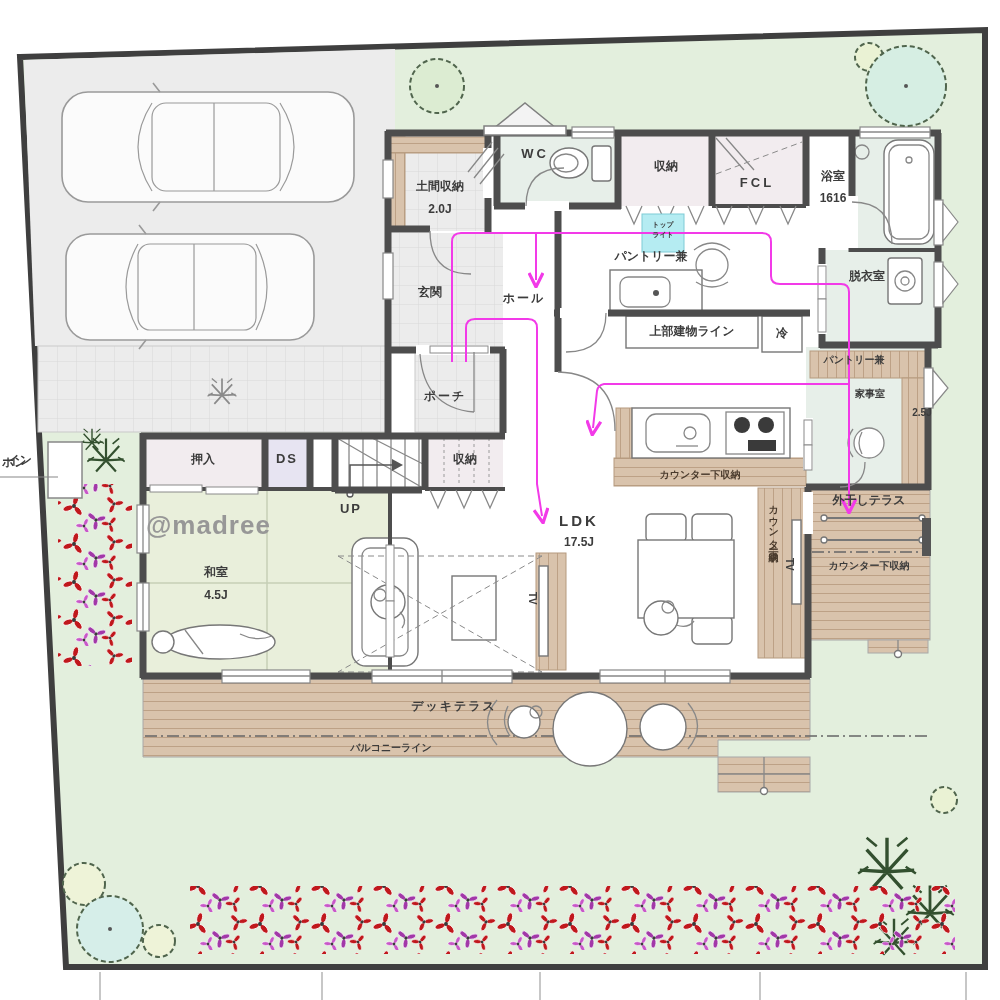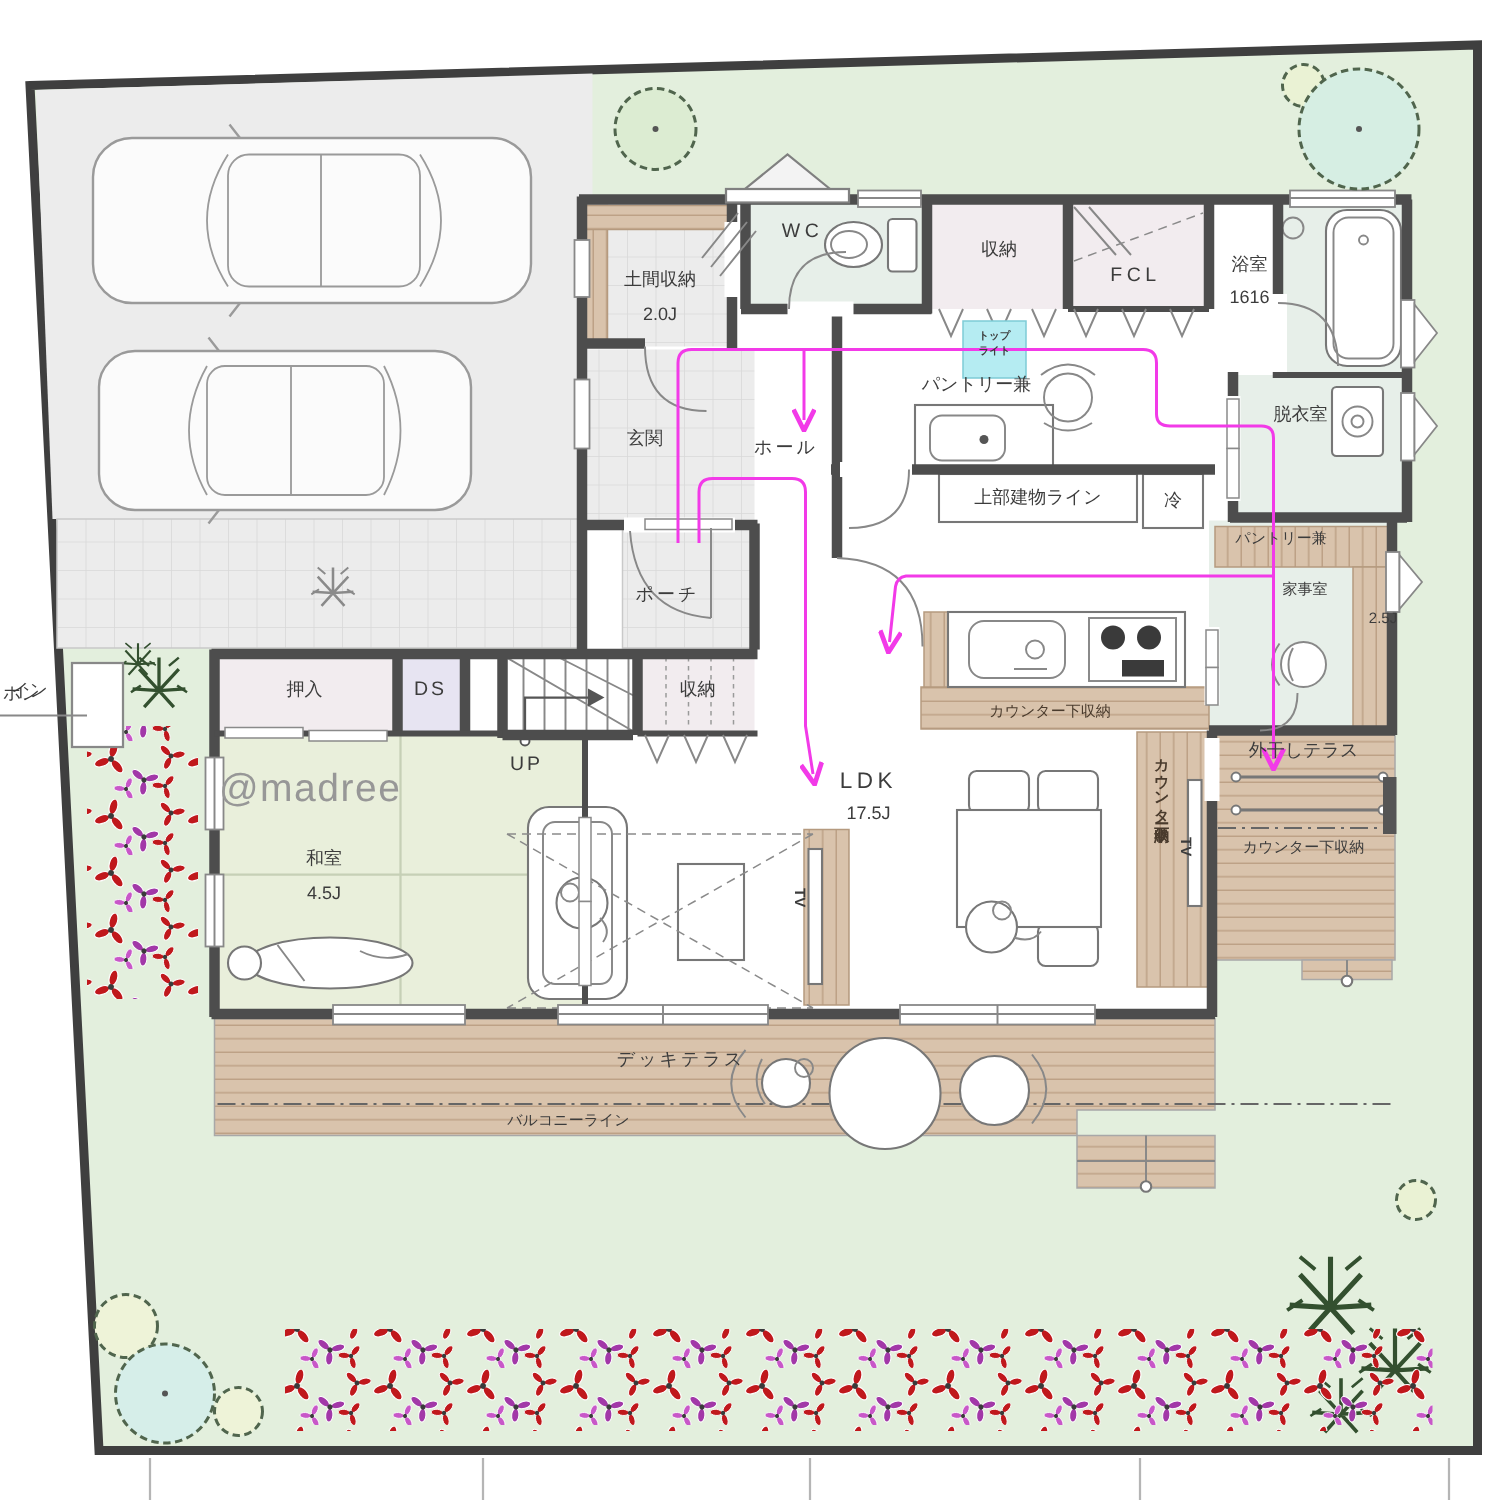--- a/index.html
+++ b/index.html
@@ -1,26 +1,26 @@
 <!DOCTYPE html>
 <html style="--garden: #e3efdd; --paving: #ececec; --wood: #d9c3ac; --tatami: #e9efdb; --sanitary: #e7efe9; --closet: #f2ecef; --ds: #e7e4f2; --sky: #b5ecf2; --wall: #4d4d4d; --flow: #f23ae8;"><head>
 <meta charset="utf-8">
 <style>
   html,body{margin:0;padding:0;background:#fff;}
   .stage{position:relative;width:1000px;height:1000px;overflow:hidden;
          font-family:"Liberation Sans","DejaVu Sans",sans-serif;}
   .stage svg{position:absolute;left:0;top:0;}
-  .lbl{position:absolute;color:#3c3c3c;font-size:12px;font-weight:400;
+  .lbl{position:absolute;color:#3c3c3c;font-size:12px;font-weight:700;
        line-height:1.15;text-align:center;white-space:nowrap;z-index:5;}
   .vlbl{position:absolute;color:#3c3c3c;font-size:10px;font-weight:700;
         writing-mode:vertical-rl;text-orientation:mixed;line-height:1;z-index:5;}
   .sp2{letter-spacing:2px}.sp3{letter-spacing:3px}
   .s10{font-size:10px}.s11{font-size:10px}.s13{font-size:13px}.s15{font-size:15px}
   .tiny{font-size:7px;font-weight:700;line-height:1.3}
-  .wm{position:absolute;color:#979797;font-size:26px;font-weight:400;z-index:6;letter-spacing:1px;}
+  .wm{position:absolute;color:#979797;font-size:26px;font-weight:700;z-index:6;letter-spacing:1px;}
   
   .f-garden{fill:var(--garden,#e3efdd)}
   .f-paving{fill:var(--paving,#ececec)}
   .f-wood{fill:var(--wood,#d9c3ac)}
   .f-tatami{fill:var(--tatami,#e9efdb)}
   .f-san{fill:var(--sanitary,#e7efe9)}
   .f-clo{fill:var(--closet,#f2ecef)}
   .f-ds{fill:var(--ds,#e7e4f2)}
   .f-sky{fill:var(--sky,#b5ecf2)}
   .s-wall{stroke:var(--wall,#4d4d4d);stroke-width:7;fill:none}
@@ -377,19 +377,19 @@
 <div class="lbl" style="left:546px;top:536px;width:66px">17.5J</div>
 <div class="lbl s10" style="left:630px;top:469px;width:140px;color:#4a3b2d">カウンター下収納</div>
 <div class="vlbl" style="left:768px;top:498px;color:#4a3b2d">カウンター下収納</div>
 <div class="vlbl" style="left:784px;top:558px">TV</div>
 <div class="vlbl" style="left:527px;top:592px">TV</div>
 <div class="lbl" style="left:808px;top:494px;width:122px">外干しテラス</div>
 <div class="lbl s11" style="left:806px;top:560px;width:126px">カウンター下収納</div>
 <div class="lbl" style="left:176px;top:566px;width:80px">和室</div>
 <div class="lbl" style="left:176px;top:589px;width:80px">4.5J</div>
 <div class="lbl sp2" style="left:398px;top:700px;width:112px">デッキテラス</div>
-<div class="lbl s11" style="left:316px;top:742px;width:126px">バルコニーライン</div>
+<div class="lbl s11" style="left:328px;top:742px;width:126px">バルコニーライン</div>
 <div class="lbl tiny" style="left:642px;top:220px;width:42px">トップ</div>
 <div class="lbl tiny" style="left:642px;top:230px;width:42px">ライト</div>
 <div class="lbl" style="left:2px;top:454px;width:30px;text-align:right">イン</div>
 <div class="lbl" style="left:2px;top:456px;width:30px;text-align:left">ホン</div>
 <div class="wm" style="left:146px;top:510px">@madree</div>
 </div>
 
 </body></html>

